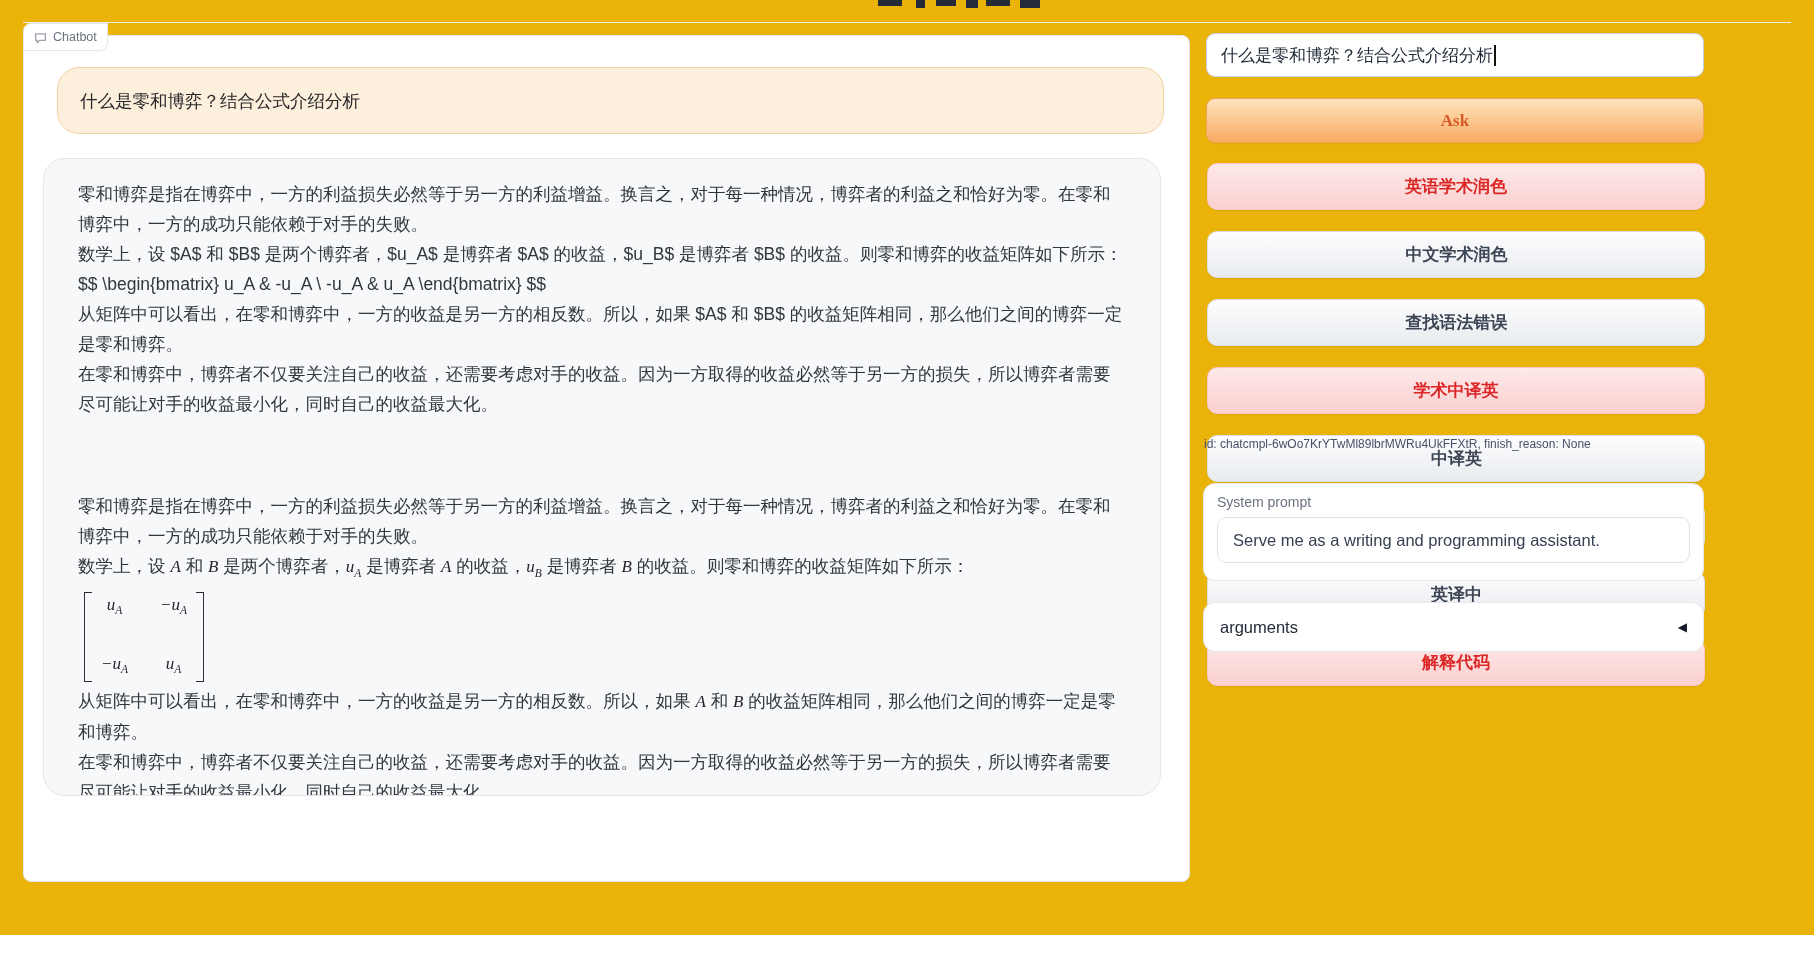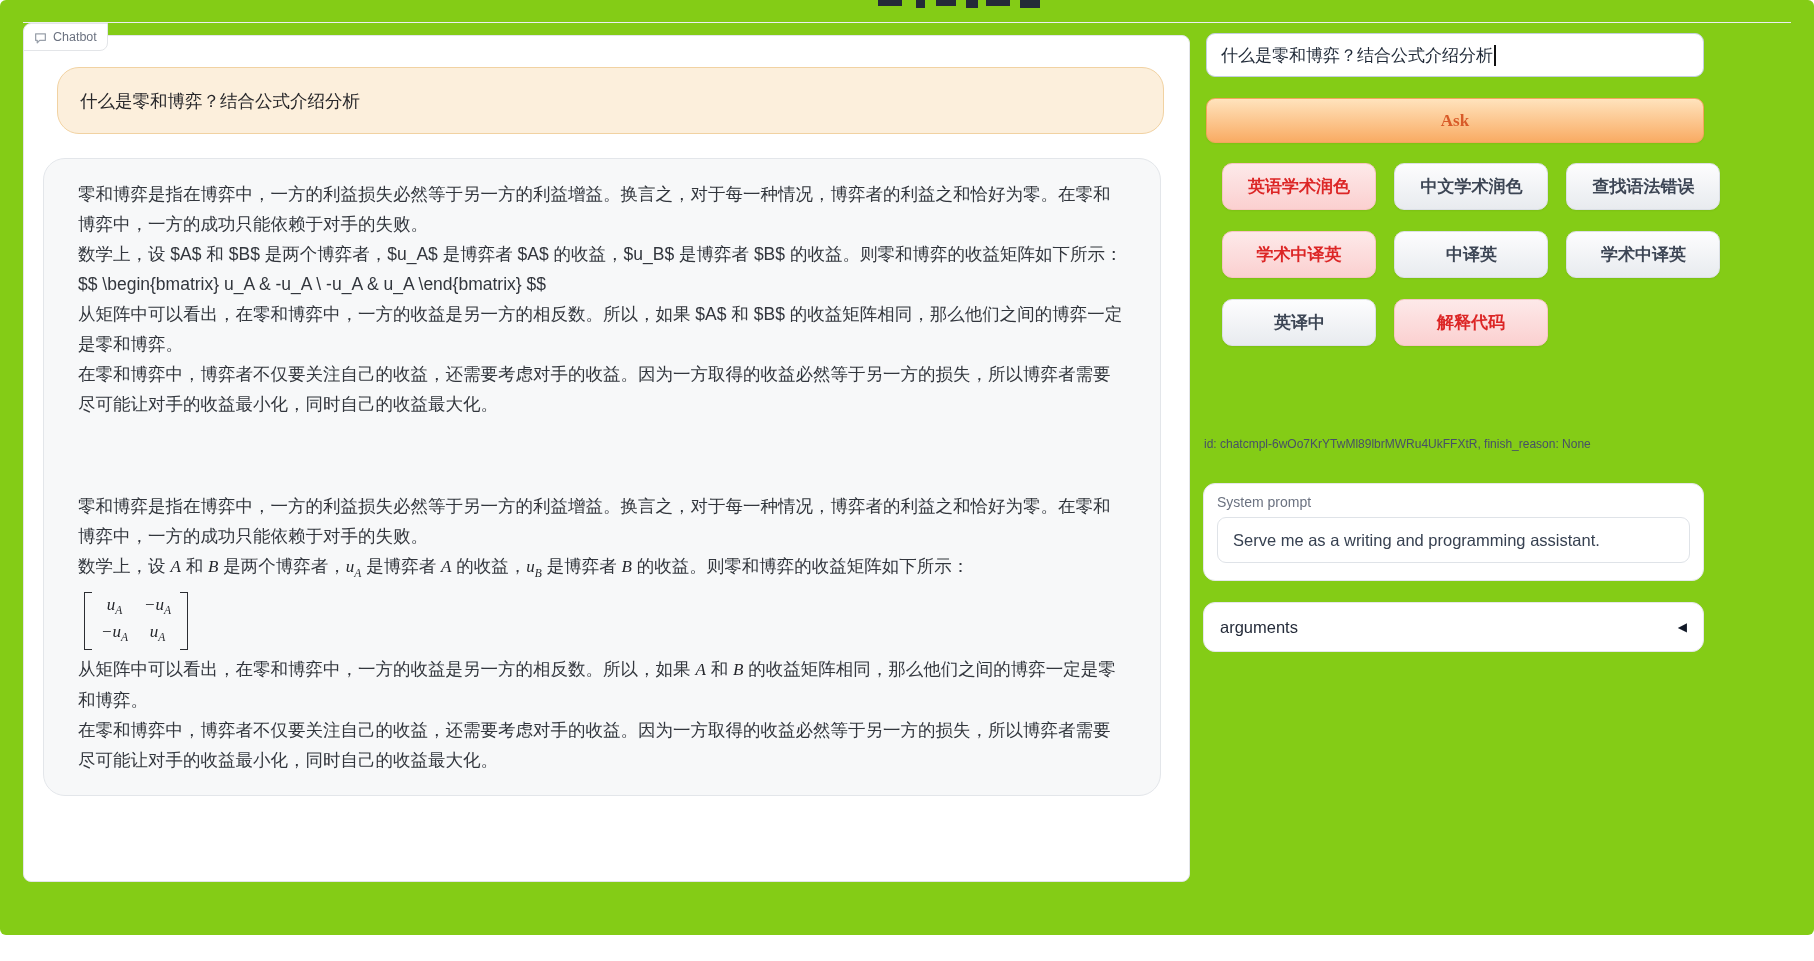--- a/index.html
+++ b/index.html
@@ -1,17 +1,17 @@
 <!DOCTYPE html>
 <html><head>
 <meta charset="utf-8">
 <style>
   html,body{margin:0;padding:0;background:#ffffff;}
-  .page{position:relative;width:1814px;height:935px;background:#84cc16;overflow:hidden;
-        font-family:"Liberation Sans","DejaVu Sans",sans-serif;color:#32363d;border-radius:6px;}
+  .page{position:relative;width:1814px;height:935px;background:#eab308;overflow:hidden;
+        font-family:"Liberation Sans","DejaVu Sans",sans-serif;color:#32363d;}
 
   
   .title-clip{position:absolute;top:0;left:878px;width:170px;height:10px;}
   .title-clip i{position:absolute;top:0;background:#242a38;display:block;}
 
   .top-divider{position:absolute;left:23px;top:22px;width:1768px;height:1px;background:#eceef1;}
 
   
   .chat-card{position:absolute;left:23px;top:35px;width:1167px;height:847px;background:#fff;
              border:1px solid #e3e5e8;border-radius:8px;box-sizing:border-box;}
@@ -30,37 +30,37 @@
   .para{font-size:17.5px;line-height:30px;color:#32363d;word-break:break-all;}
 
   .mv{font-family:"Liberation Serif","DejaVu Serif",serif;font-style:italic;font-size:17px;color:#24262b;}
   .msub{font-family:"Liberation Serif","DejaVu Serif",serif;font-style:italic;font-size:11.5px;color:#24262b;}
 
   .matrix{display:inline-flex;align-items:stretch;margin:4px 0 4px 6px;}
   .mbrack{width:8px;border:1.7px solid #2c2e33;box-sizing:border-box;}
   .mbrack.l{border-right:none;}
   .mbrack.r{border-left:none;}
   .mcells{display:grid;grid-template-columns:auto auto;column-gap:16px;row-gap:0px;
-          padding:2px 9px;align-items:center;}
+          padding:2px 9px;align-items:center;gap:32px;}
   .mcell{text-align:center;line-height:21px;}
 
   
   .right-col{position:absolute;left:1206px;top:0;width:498px;height:961px;}
   .qbox{position:absolute;left:0;top:33px;width:498px;height:44px;background:#fff;border:1px solid #c3cfe0;
         border-radius:9px;box-sizing:border-box;display:flex;align-items:center;padding:0 14px;
         font-size:17px;color:#1f2937;}
   .caret{width:1.5px;height:21px;background:#111;margin-left:1px;}
 
   .ask-btn{position:absolute;left:0;top:98px;width:498px;height:45px;border-radius:9px;
            background:linear-gradient(180deg,#ffe3bd 0%,#f9ab63 100%);border:1px solid #f2a65c;
            font-family:Liberation Serif, serif;font-size:17px;font-weight:700;color:#d85a28;cursor:pointer;
            box-shadow:0 1px 2px rgba(0,0,0,.05);}
 
-  .qgrid{position:absolute;left:16px;top:163px;width:498px;display:grid;
-         grid-template-columns:1fr 1fr 1fr;column-gap:18px;row-gap:21px;}
+  .qgrid{position:absolute;left:1px;top:163px;width:498px;display:grid;
+         grid-template-columns:1fr;column-gap:18px;row-gap:21px;}
   .qbtn{height:47px;border-radius:10px;font-family:inherit;font-size:17px;font-weight:700;cursor:pointer;
         box-shadow:0 1px 2px rgba(0,0,0,.06);}
   .qbtn.gray{background:linear-gradient(180deg,#fdfdfe 0%,#e8ebef 100%);border:1px solid #dce0e6;color:#3c4554;padding-left:7px;}
   .qbtn.red{background:linear-gradient(180deg,#fde9e9 0%,#fbd0d0 100%);border:1px solid #f7c5c5;color:#dc2626;}
 
   .status-line{position:absolute;left:-2px;top:437px;width:560px;font-size:12px;color:#475067;}
 
   .card{position:absolute;background:#fff;border:1px solid #e5e7eb;border-radius:12px;box-sizing:border-box;}
   .sys-card{left:-3px;top:483px;width:501px;height:98px;padding:10px 13px;}
   .card-label{font-size:14px;color:#6b7280;margin-bottom:7px;}

